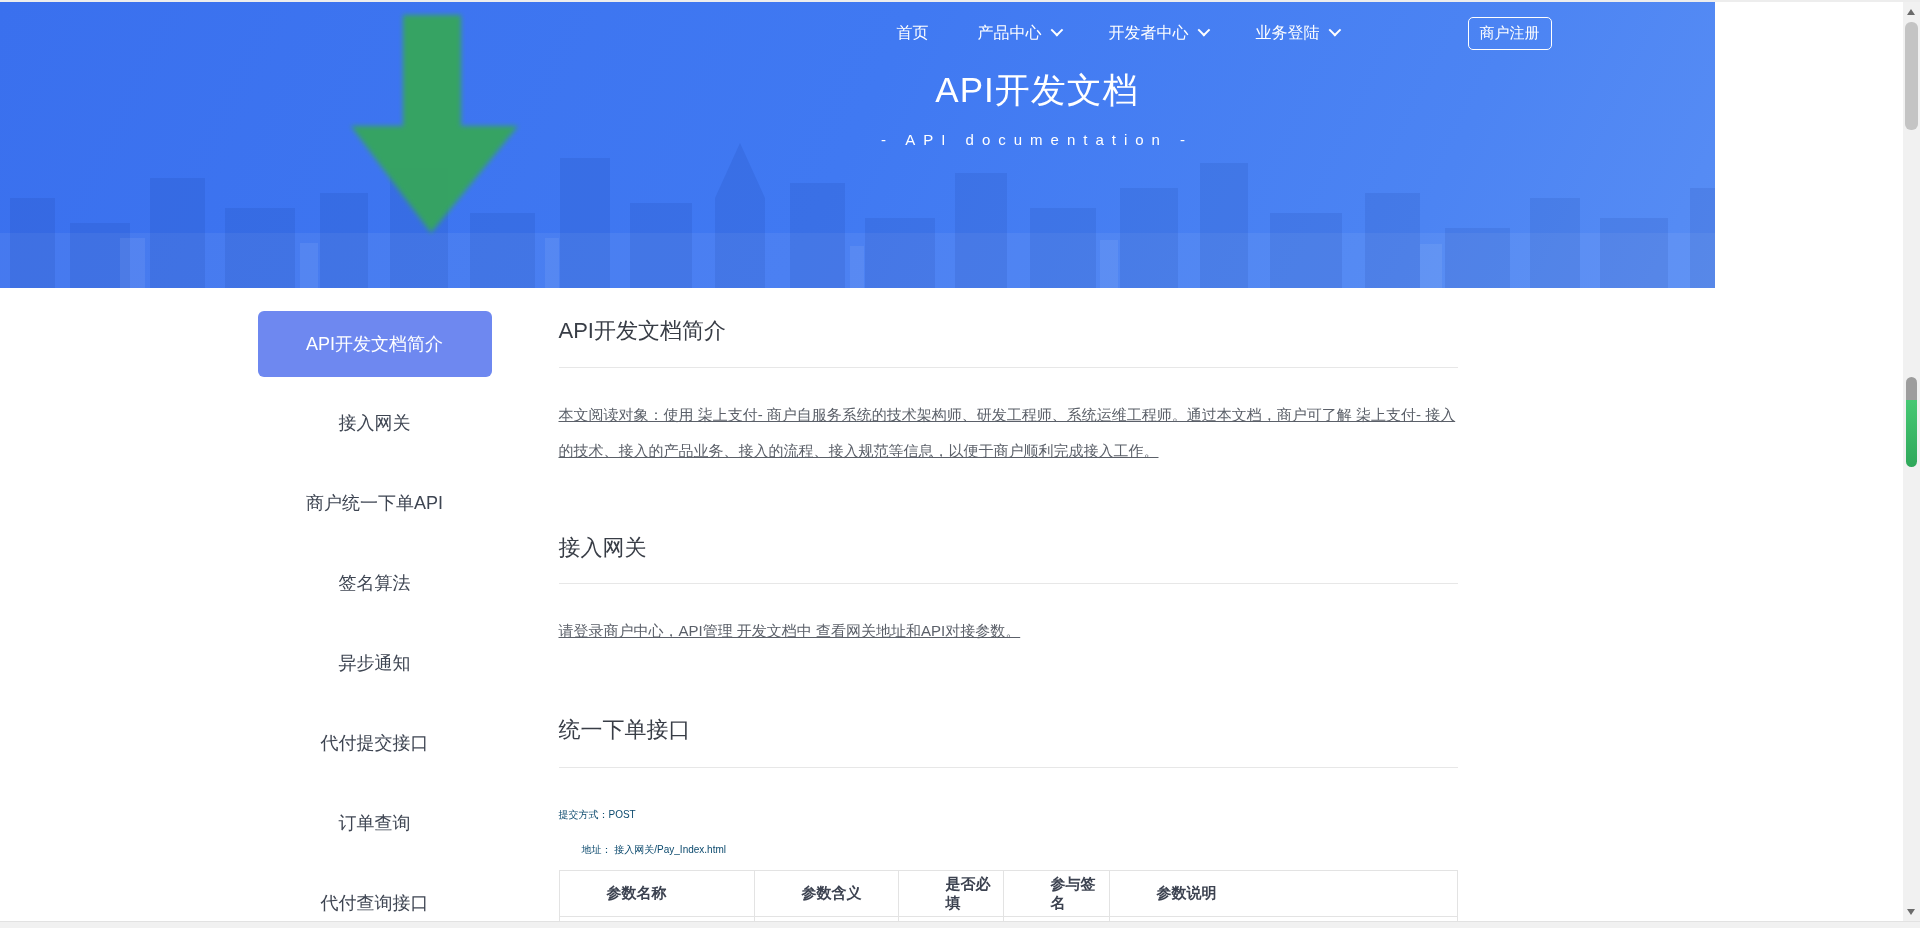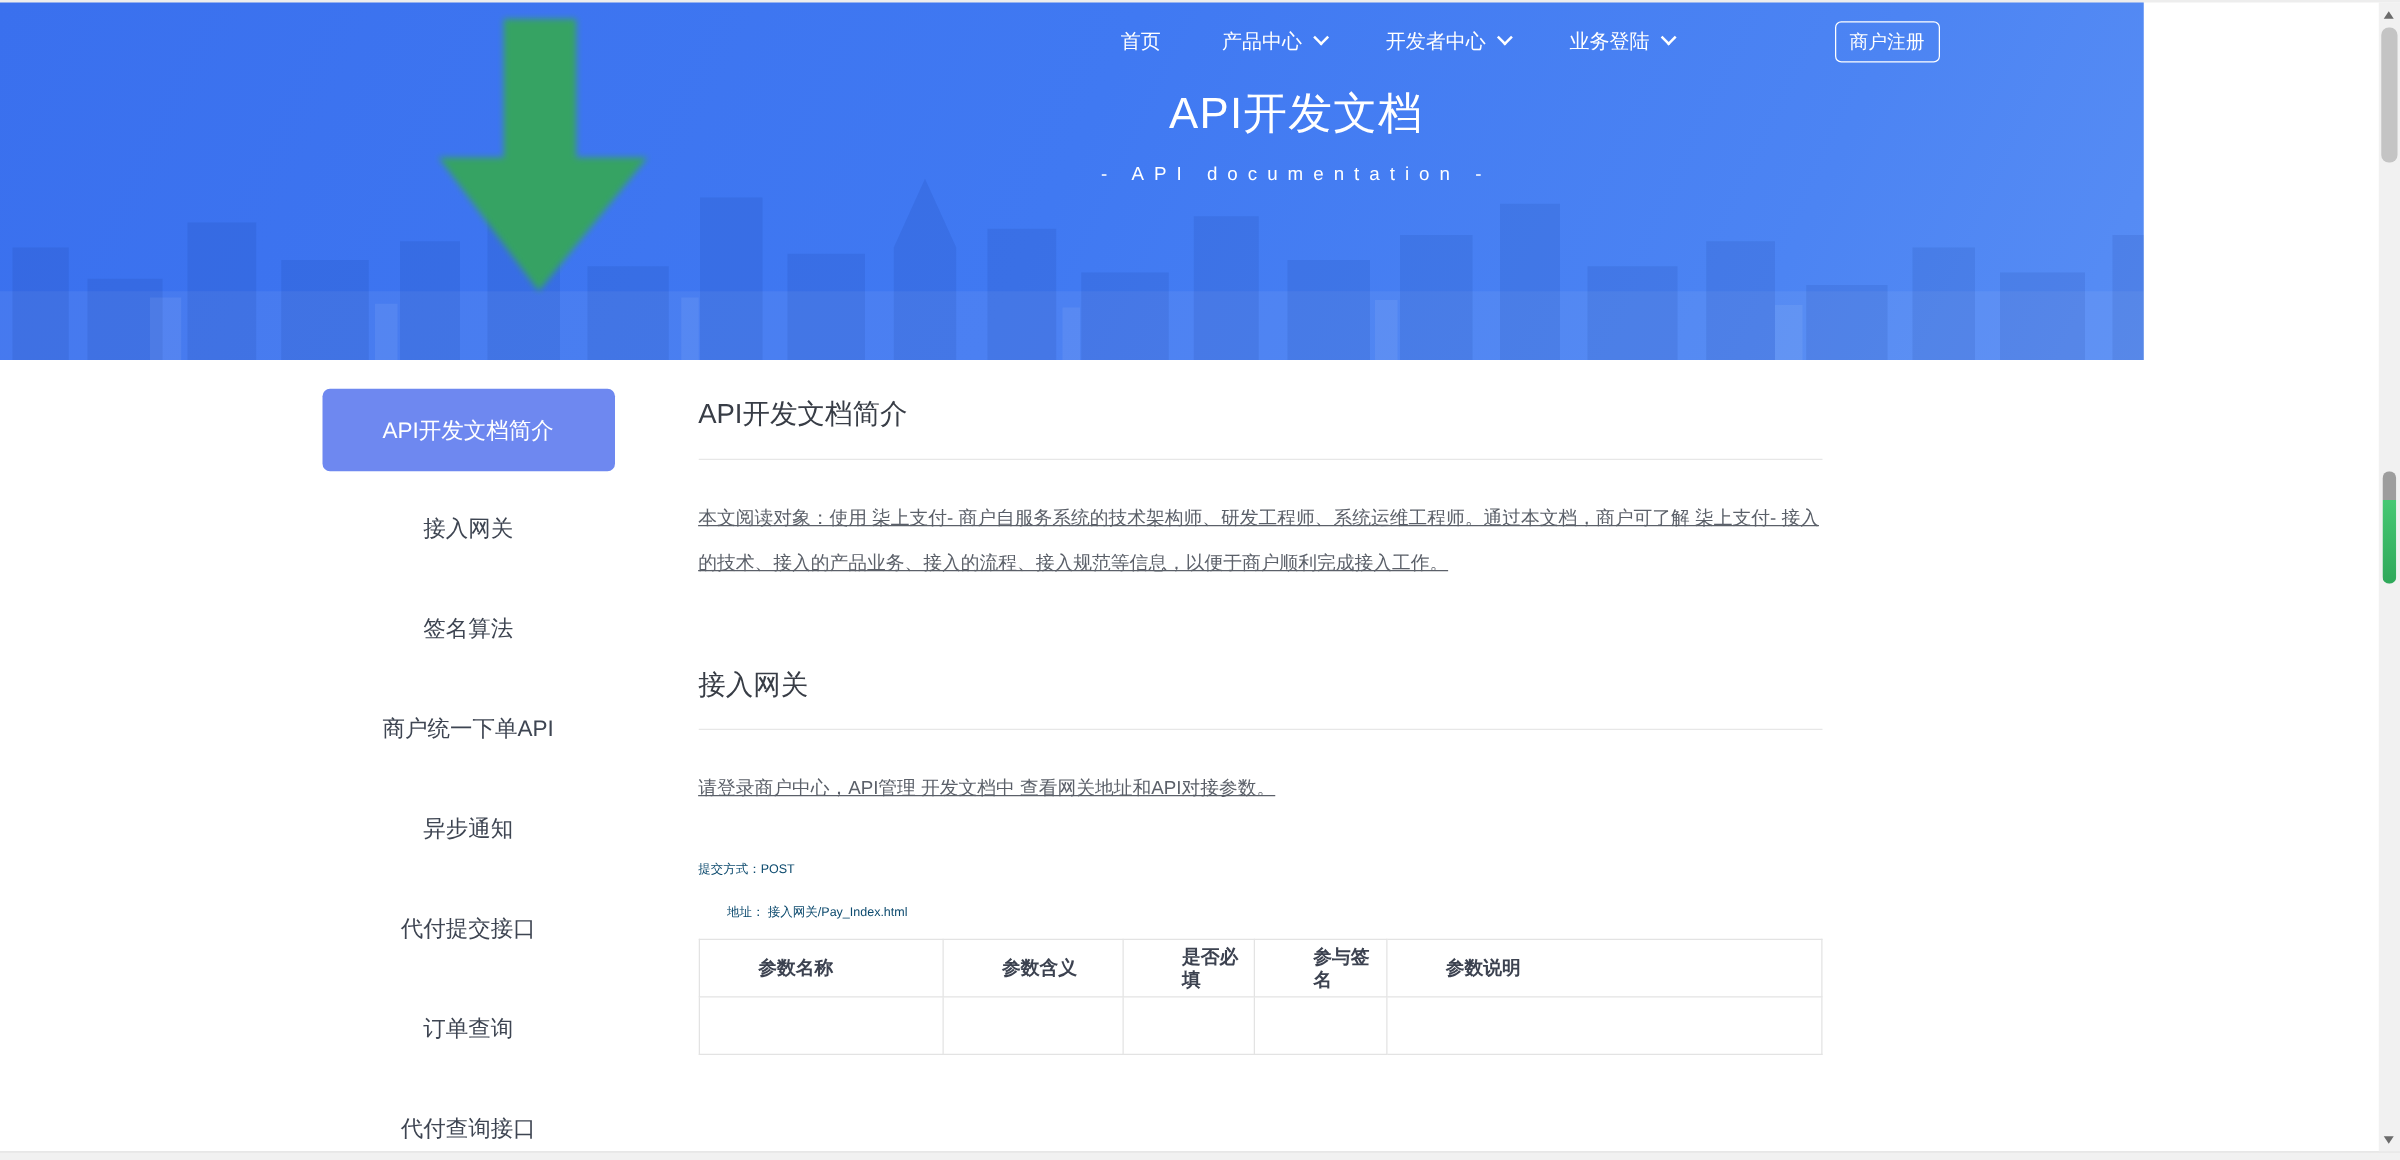--- a/index.html
+++ b/index.html
@@ -151,24 +151,24 @@
   <div class="content">
 
     <aside class="sidebar">
       <div class="side-item active">
         <span>API开发文档简介</span>
       </div>
       <div class="side-item">
         <span>接入网关</span>
       </div>
       <div class="side-item">
+        <span>商户统一下单API</span>
+      </div>
+      <div class="side-item">
         <span>签名算法</span>
-      </div>
-      <div class="side-item">
-        <span>商户统一下单API</span>
       </div>
       <div class="side-item">
         <span>异步通知</span>
       </div>
       <div class="side-item">
         <span>代付提交接口</span>
       </div>
       <div class="side-item">
         <span>订单查询</span>
       </div>
@@ -178,20 +178,21 @@
     </aside>
 
     <main class="main">
 
       <h2 class="sec-heading">API开发文档简介</h2>
       <p class="para">本文阅读对象：使用 柒上支付- 商户自服务系统的技术架构师、研发工程师、系统运维工程师。通过本文档，商户可了解 柒上支付- 接入的技术、接入的产品业务、接入的流程、接入规范等信息，以便于商户顺利完成接入工作。</p>
 
       <h2 class="sec-heading h2">接入网关</h2>
       <p class="para">请登录商户中心，API管理 开发文档中 查看网关地址和API对接参数。</p>
 
+      <h2 class="sec-heading h3">统一下单接口</h2>
       <div class="meta-line meta-method">提交方式：POST</div>
       <div class="meta-line meta-address">地址： 接入网关/Pay_Index.html</div>
 
       <table class="params">
         <colgroup>
           <col class="col0">
             <col class="col1">
             <col class="col2">
             <col class="col3">
             <col class="col4">

